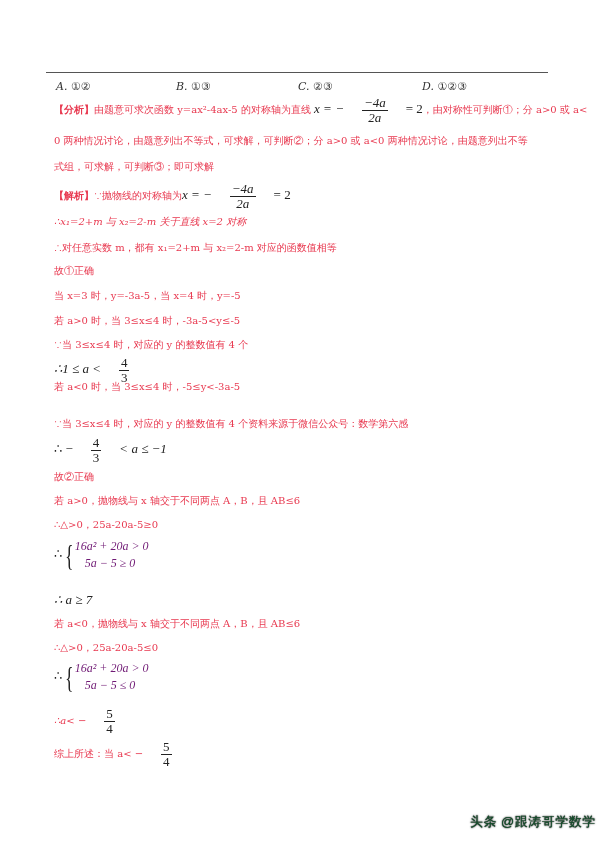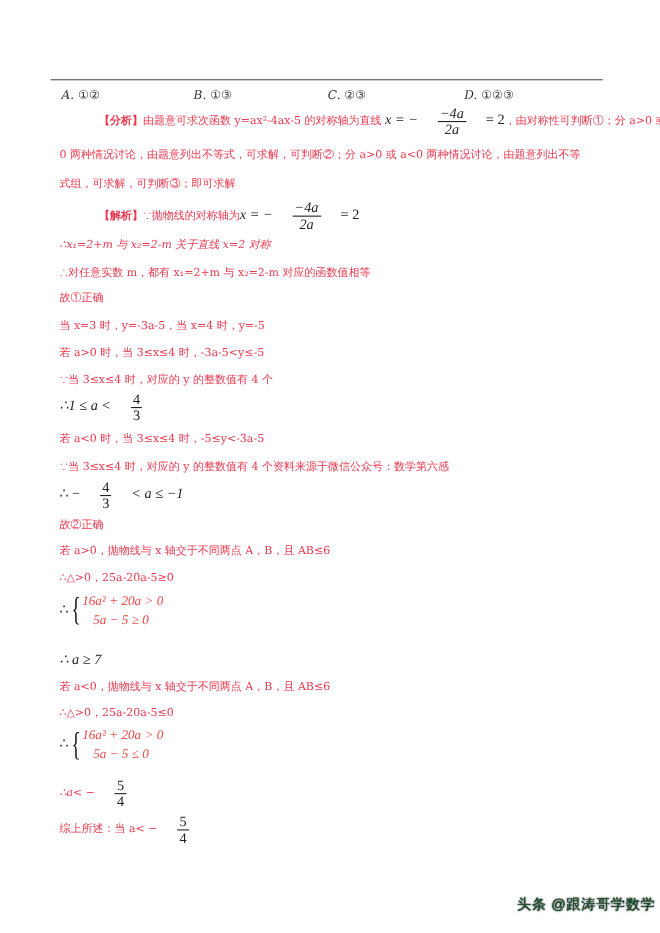--- a/index.html
+++ b/index.html
@@ -2,30 +2,30 @@
 <html><head>
   <meta charset="utf-8">
   <style>
     html, body { margin: 0; padding: 0; }
     body {
       width: 600px; height: 848px; background: #ffffff; position: relative; overflow: hidden;
       font-family: "DejaVu Serif", "Liberation Serif", serif;
     }
     .rule { position: absolute; left: 46px; top: 72px; width: 502px; height: 1px; background: #555; }
     .line { position: absolute; left: 54px; font-size: 10px; color: #e8384f; white-space: nowrap; }
-    .bold { font-weight: bold; margin-left: 36px; }
+    .bold { font-weight: bold; }
     .it { font-style: italic; }
     .opt { position: absolute; top: 80px; font-size: 11px; color: #333; font-style: normal; }
     .opt i { font-style: italic; }
     .math { font-family: "Liberation Serif", serif; color: #222; font-size: 13px; }
     .frac { display: inline-block; vertical-align: middle; text-align: center; line-height: 1.05; margin: 0 18px; }
     .frac .num { display: block; border-bottom: 1px solid #222; padding: 0 2px; }
     .frac .den { display: block; padding: 0 2px; }
     .brace { display: inline-block; vertical-align: middle; font-size: 30px; line-height: 1; color:#222; font-family: "Liberation Serif", serif; transform: scaleX(0.6); margin-right:-2px; }
-    .sys { display: inline-block; vertical-align: middle; line-height: 1.45; color:#ef4444; font-family: "Liberation Serif", serif; font-size: 12px; }
+    .sys { display: inline-block; vertical-align: middle; line-height: 1.45; color:#701a75; font-family: "Liberation Serif", serif; font-size: 12px; }
     .sys span { display:block; }
     .watermark { position: absolute; left: 470px; top: 813px; font-family: Liberation Sans, sans-serif; font-size: 13px; color: #14532d; text-shadow: 0 0 2px #333, 0 0 1px #000; letter-spacing: 0.5px; }
   </style>
 </head>
 <body>
 
 <div class="rule"></div>
 
 <div class="opt" style="left:56px"><i>A.</i> <span>①②</span></div>
 <div class="opt" style="left:176px"><i>B.</i> <span>①③</span></div>
@@ -44,21 +44,21 @@
 </div>
 <div class="line it" style="top:215px">∴x₁=2+m 与 x₂=2-m 关于直线 x=2 对称</div>
 <div class="line" style="top:241px">∴对任意实数 m，都有 x₁=2+m 与 x₂=2-m 对应的函数值相等</div>
 <div class="line" style="top:264px">故①正确</div>
 <div class="line" style="top:289px">当 x=3 时，y=-3a-5，当 x=4 时，y=-5</div>
 <div class="line" style="top:314px">若 a&gt;0 时，当 3≤x≤4 时，-3a-5&lt;y≤-5</div>
 <div class="line" style="top:338px">∵当 3≤x≤4 时，对应的 y 的整数值有 4 个</div>
 <div class="line" style="top:356px">
   <span class="math it">∴1 ≤ a &lt;</span><span class="frac math"><span class="num">4</span><span class="den">3</span></span>
 </div>
-<div class="line" style="top:392px">若 a&lt;0 时，当 3≤x≤4 时，-5≤y&lt;-3a-5</div>
+<div class="line" style="top:380px">若 a&lt;0 时，当 3≤x≤4 时，-5≤y&lt;-3a-5</div>
 <div class="line" style="top:417px">∵当 3≤x≤4 时，对应的 y 的整数值有 4 个资料来源于微信公众号：数学第六感</div>
 <div class="line" style="top:436px">
   <span class="math">∴ −</span><span class="frac math"><span class="num">4</span><span class="den">3</span></span><span class="math it">&lt; a ≤ −1</span>
 </div>
 <div class="line" style="top:470px">故②正确</div>
 <div class="line" style="top:494px">若 a&gt;0，抛物线与 x 轴交于不同两点 A，B，且 AB≤6</div>
 <div class="line" style="top:518px">∴△&gt;0，25a-20a-5≥0</div>
 <div class="line" style="top:538px">
   <span class="math">∴</span><span class="brace">{</span><span class="sys it"><span>16a² + 20a &gt; 0</span><span style="padding-left:10px">5a − 5 ≥ 0</span></span>
 </div>

